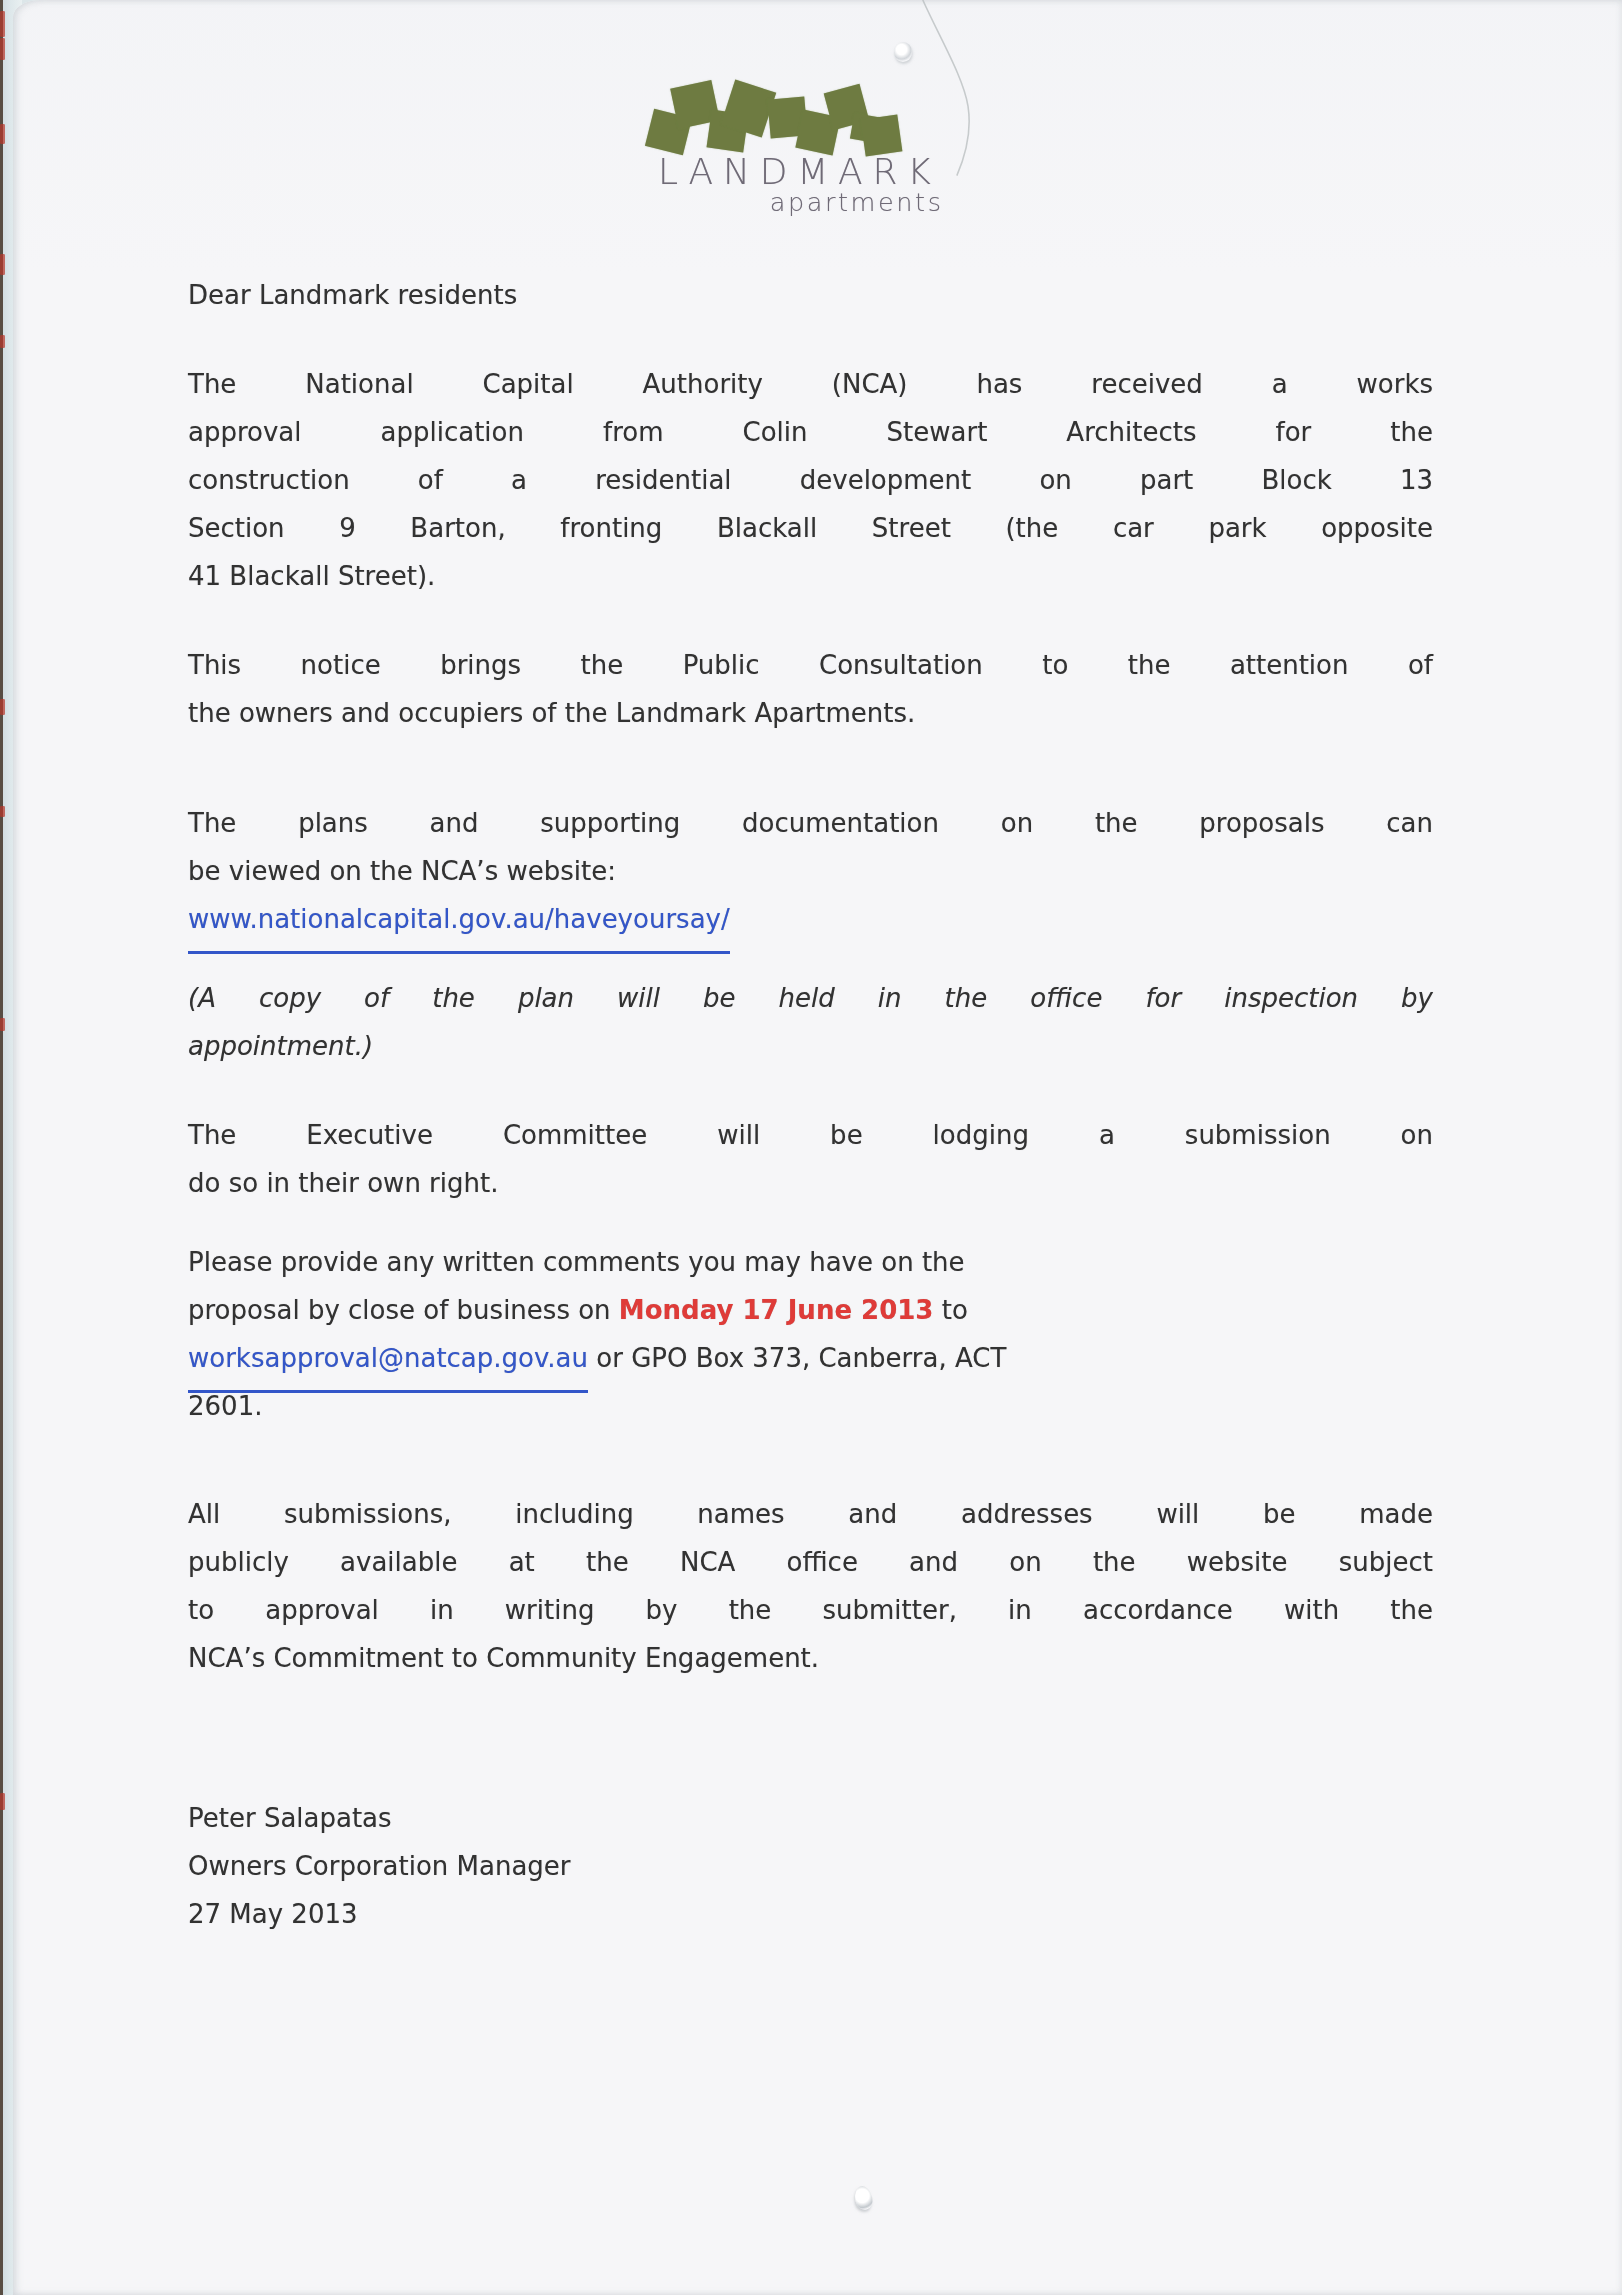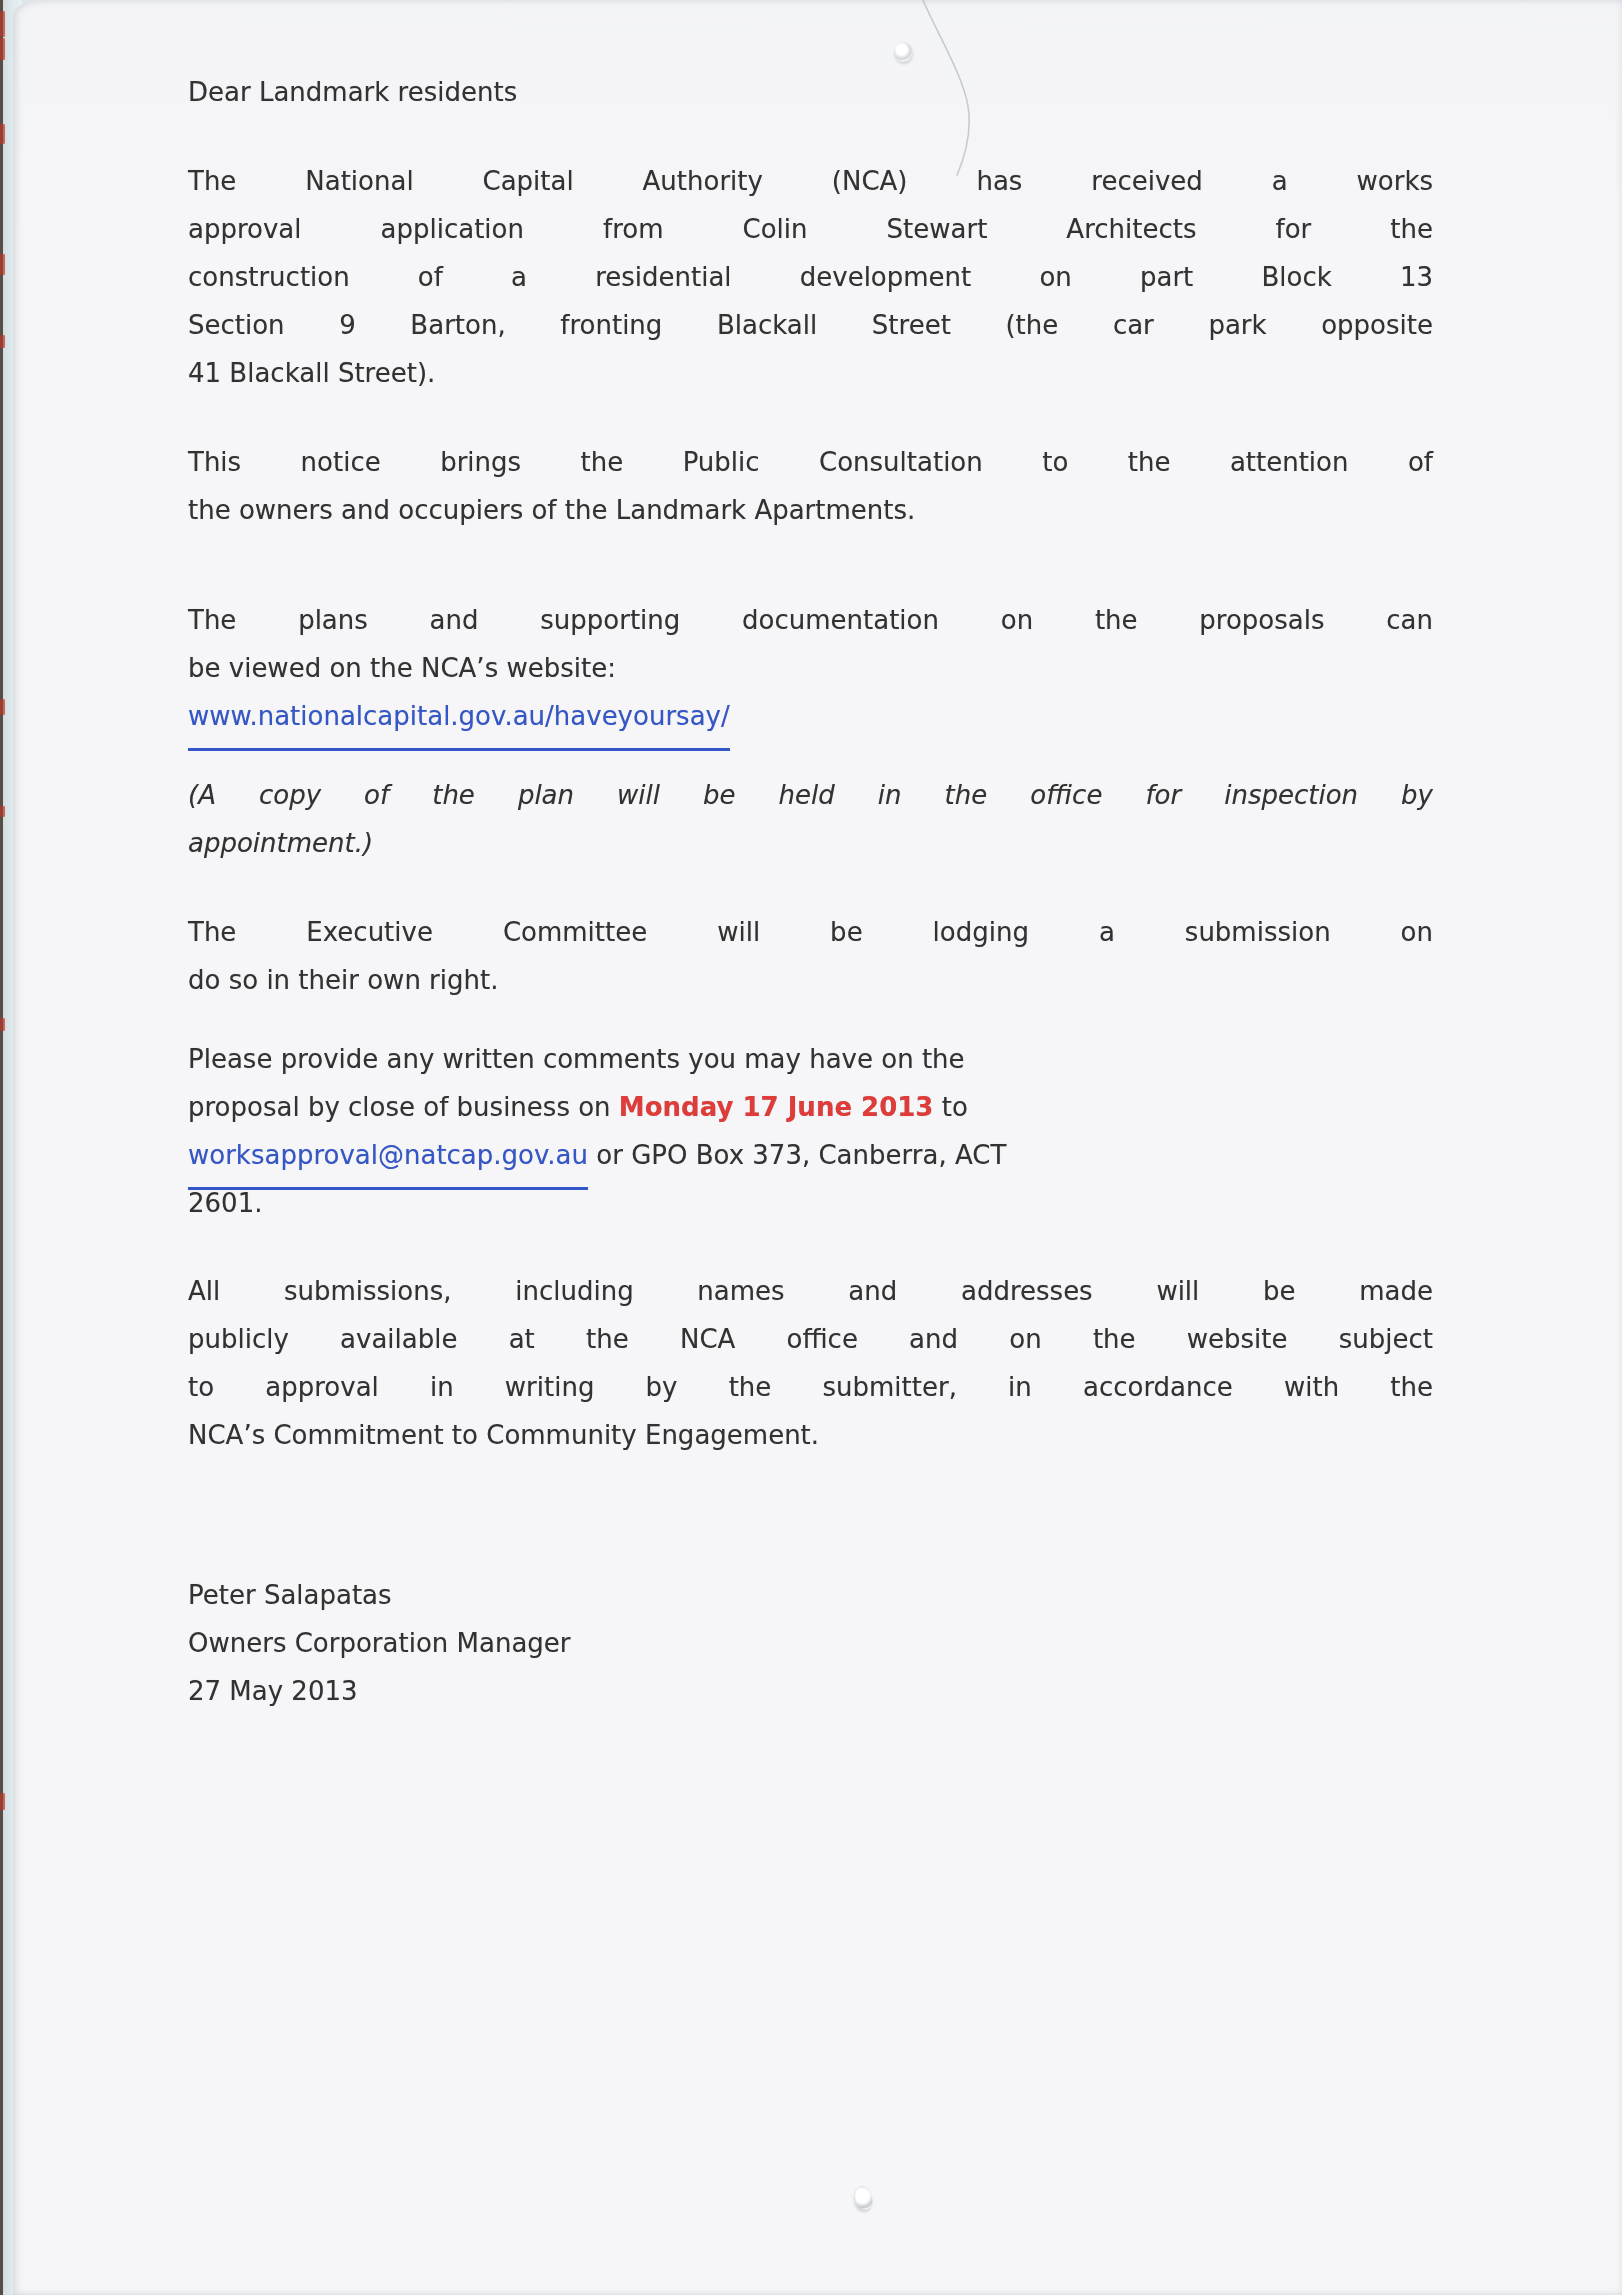--- a/index.html
+++ b/index.html
@@ -51,21 +51,21 @@
     box-shadow:-1.3px 2px 2.6px rgba(176,182,187,.6);transform:rotate(-12deg);}
   
   .content{position:absolute;left:175px;top:0;width:1245px;color:var(--ink);}
   .line{font-size:26px;line-height:48px;text-shadow:0 0 0.7px rgba(50,50,50,.35);}
   .line.fill{text-align:justify;text-align-last:justify;}
   .para{margin-top:41px;}
   [data-name="para-plans-website"]{margin-top:62px;}
   [data-name="para-plan-inspection"]{margin-top:31px;font-style:italic;}
   [data-name="para-executive-committee"]{}
   [data-name="para-comments-deadline"]{margin-top:31px;}
-  [data-name="para-submissions-public"]{margin-top:40px;}
+  [data-name="para-submissions-public"]{margin-top:60px;}
   .salutation{margin-top:68px;}
   .signature{margin-top:112px;}
   a.link{color:var(--link-blue);text-decoration:none;border-bottom:3.3px solid var(--link-blue);padding-bottom:17px;cursor:pointer;}
   .date{color:var(--alert-red);font-weight:bold;}
   
   .logo{position:relative;margin-top:84px;margin-left:462px;width:291px;height:119px;}
   .sq{position:absolute;background:var(--logo-green);box-shadow:0 0 1.3px rgba(110,135,70,.55);}
   .sq:nth-of-type(1){left:-1.3px;top:29px;width:39px;height:38px;transform:rotate(14deg);}
   .sq:nth-of-type(2){left:24px;top:0px;width:42px;height:41px;transform:rotate(-12deg);}
   .sq:nth-of-type(3){left:59px;top:27.5px;width:37px;height:38px;transform:rotate(8deg);}
@@ -100,20 +100,33 @@
 <div class="paper" data-name="letter-paper">
 
   <svg class="hairline" data-name="scan-hairline-artifact" viewBox="0 0 140 290">
     <path d="M30,0 C56,58 92,118 99,162 C104,194 100,226 82,268" fill="none" stroke="#b7bcbe" stroke-width="2.4" stroke-opacity="0.75"></path>
   </svg>
   <div class="dimple" data-name="paper-dimple-artifact"></div>
   <div class="staple" data-name="staple-hole-artifact"></div>
 
   <div class="content" data-name="letter-content">
 
+    <div class="logo" data-name="landmark-logo">
+      <div class="sq" data-name="logo-square-icon"></div>
+      <div class="sq" data-name="logo-square-icon"></div>
+      <div class="sq" data-name="logo-square-icon"></div>
+      <div class="sq" data-name="logo-square-icon"></div>
+      <div class="sq" data-name="logo-square-icon"></div>
+      <div class="sq" data-name="logo-square-icon"></div>
+      <div class="sq" data-name="logo-square-icon"></div>
+      <div class="sq" data-name="logo-square-icon"></div>
+      <div class="sq" data-name="logo-square-icon"></div>
+      <div class="wordmark" data-name="logo-brand-text">LANDMARK</div>
+      <div class="tagline" data-name="logo-tagline-text">apartments</div>
+    </div>
 
     <div class="line salutation" data-name="salutation">Dear Landmark residents</div>
 
     <div data-name="letter-body">
         <div class="para" data-name="para-nca-works">
           <div class="line fill" data-name="text-line"><span data-name="text-segment">The National Capital Authority (NCA) has received a works</span></div>
           <div class="line fill" data-name="text-line"><span data-name="text-segment">approval application from Colin Stewart Architects for the</span></div>
           <div class="line fill" data-name="text-line"><span data-name="text-segment">construction of a residential development on part Block 13</span></div>
           <div class="line fill" data-name="text-line"><span data-name="text-segment">Section 9 Barton, fronting Blackall Street (the car park opposite</span></div>
           <div class="line" data-name="text-line"><span data-name="text-segment">41 Blackall Street).</span></div>

